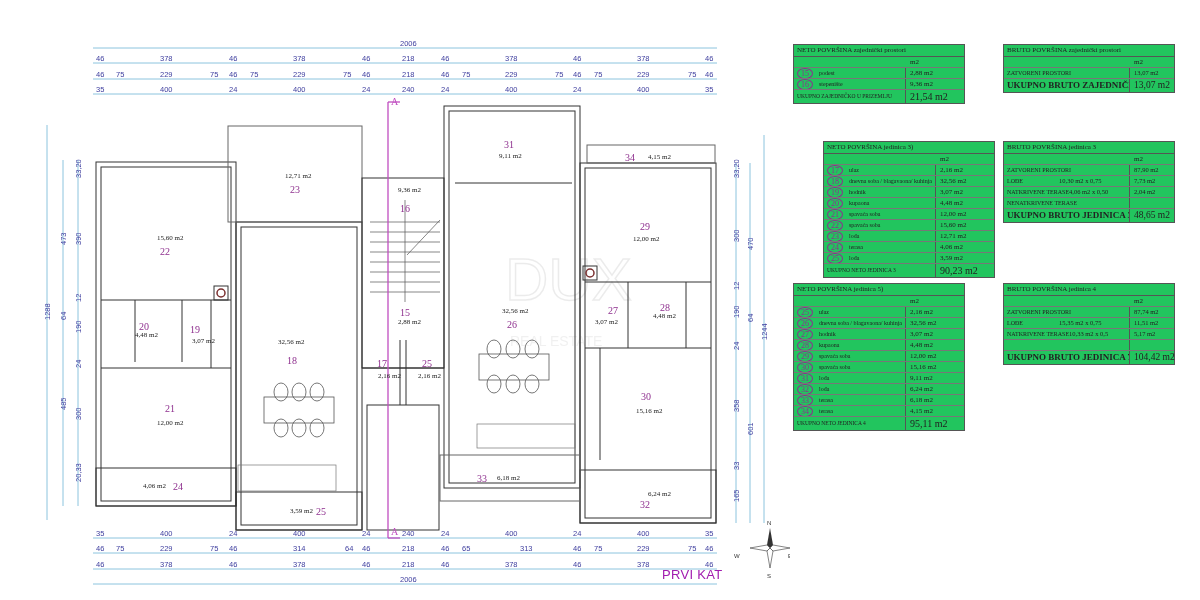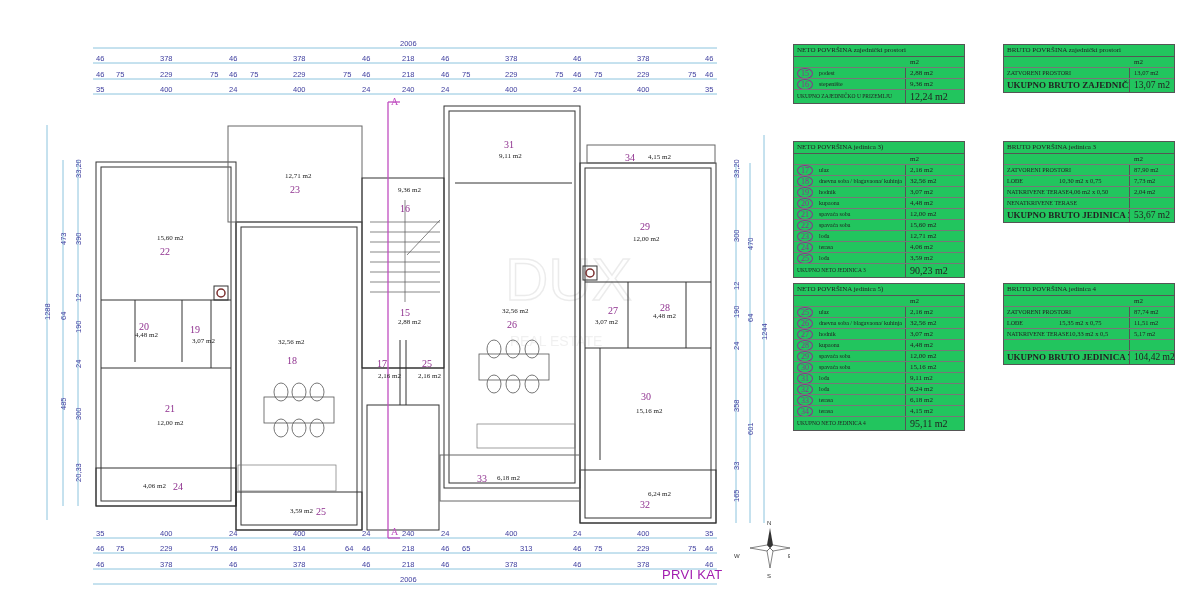--- a/index.html
+++ b/index.html
@@ -339,25 +339,25 @@
     </div>
   <div class="row">
       <div class="c1">
         <span class="num">16</span>
         <span class="name">stepenište</span>
       </div>
       <div class="c2">9,36 m2</div>
     </div>
   <div class="row total" style="height:13px;line-height:13px;">
       <div class="c1">UKUPNO ZAJEDNIČKO U PRIZEMLJU</div>
-      <div class="c2">12,24 m2</div>
+      <div class="c2">21,54 m2</div>
     </div>
 </div>
 
-<div class="tbl" style="left:793px;top:141px;width:170px;">
+<div class="tbl" style="left:823px;top:141px;width:170px;">
   <div class="hdr">NETO POVRŠINA   jedinica 3)</div>
   <div class="row">
       <div class="c1 kat">1 KAT</div>
       <div class="c2" style="padding-left:18px;">m2</div>
     </div>
   <div class="row">
       <div class="c1">
         <span class="num">17</span>
         <span class="name">ulaz</span>
       </div>
@@ -552,21 +552,21 @@
     </div>
   <div class="row">
       <div class="c1 name">
         <span style="flex:1">NENATKRIVENE TERASE</span>
         <span class="mid"></span>
       </div>
       <div class="c2" style="width:40px;font-size:6.5px;"></div>
     </div>
   <div class="row btotal">
       <div class="c1">UKUPNO BRUTO  JEDINICA 3</div>
-      <div class="c2" style="width:40px;">53,67 m2</div>
+      <div class="c2" style="width:40px;">48,65 m2</div>
     </div>
 </div>
 
 <div class="tbl" style="left:1003px;top:283px;width:170px;">
   <div class="hdr">BRUTO POVRŠINA jedinica 4</div>
   <div class="row">
       <div class="c1 kat">1 KAT</div>
       <div class="c2" style="padding-left:14px;width:40px;">m2</div>
     </div>
   <div class="row">

